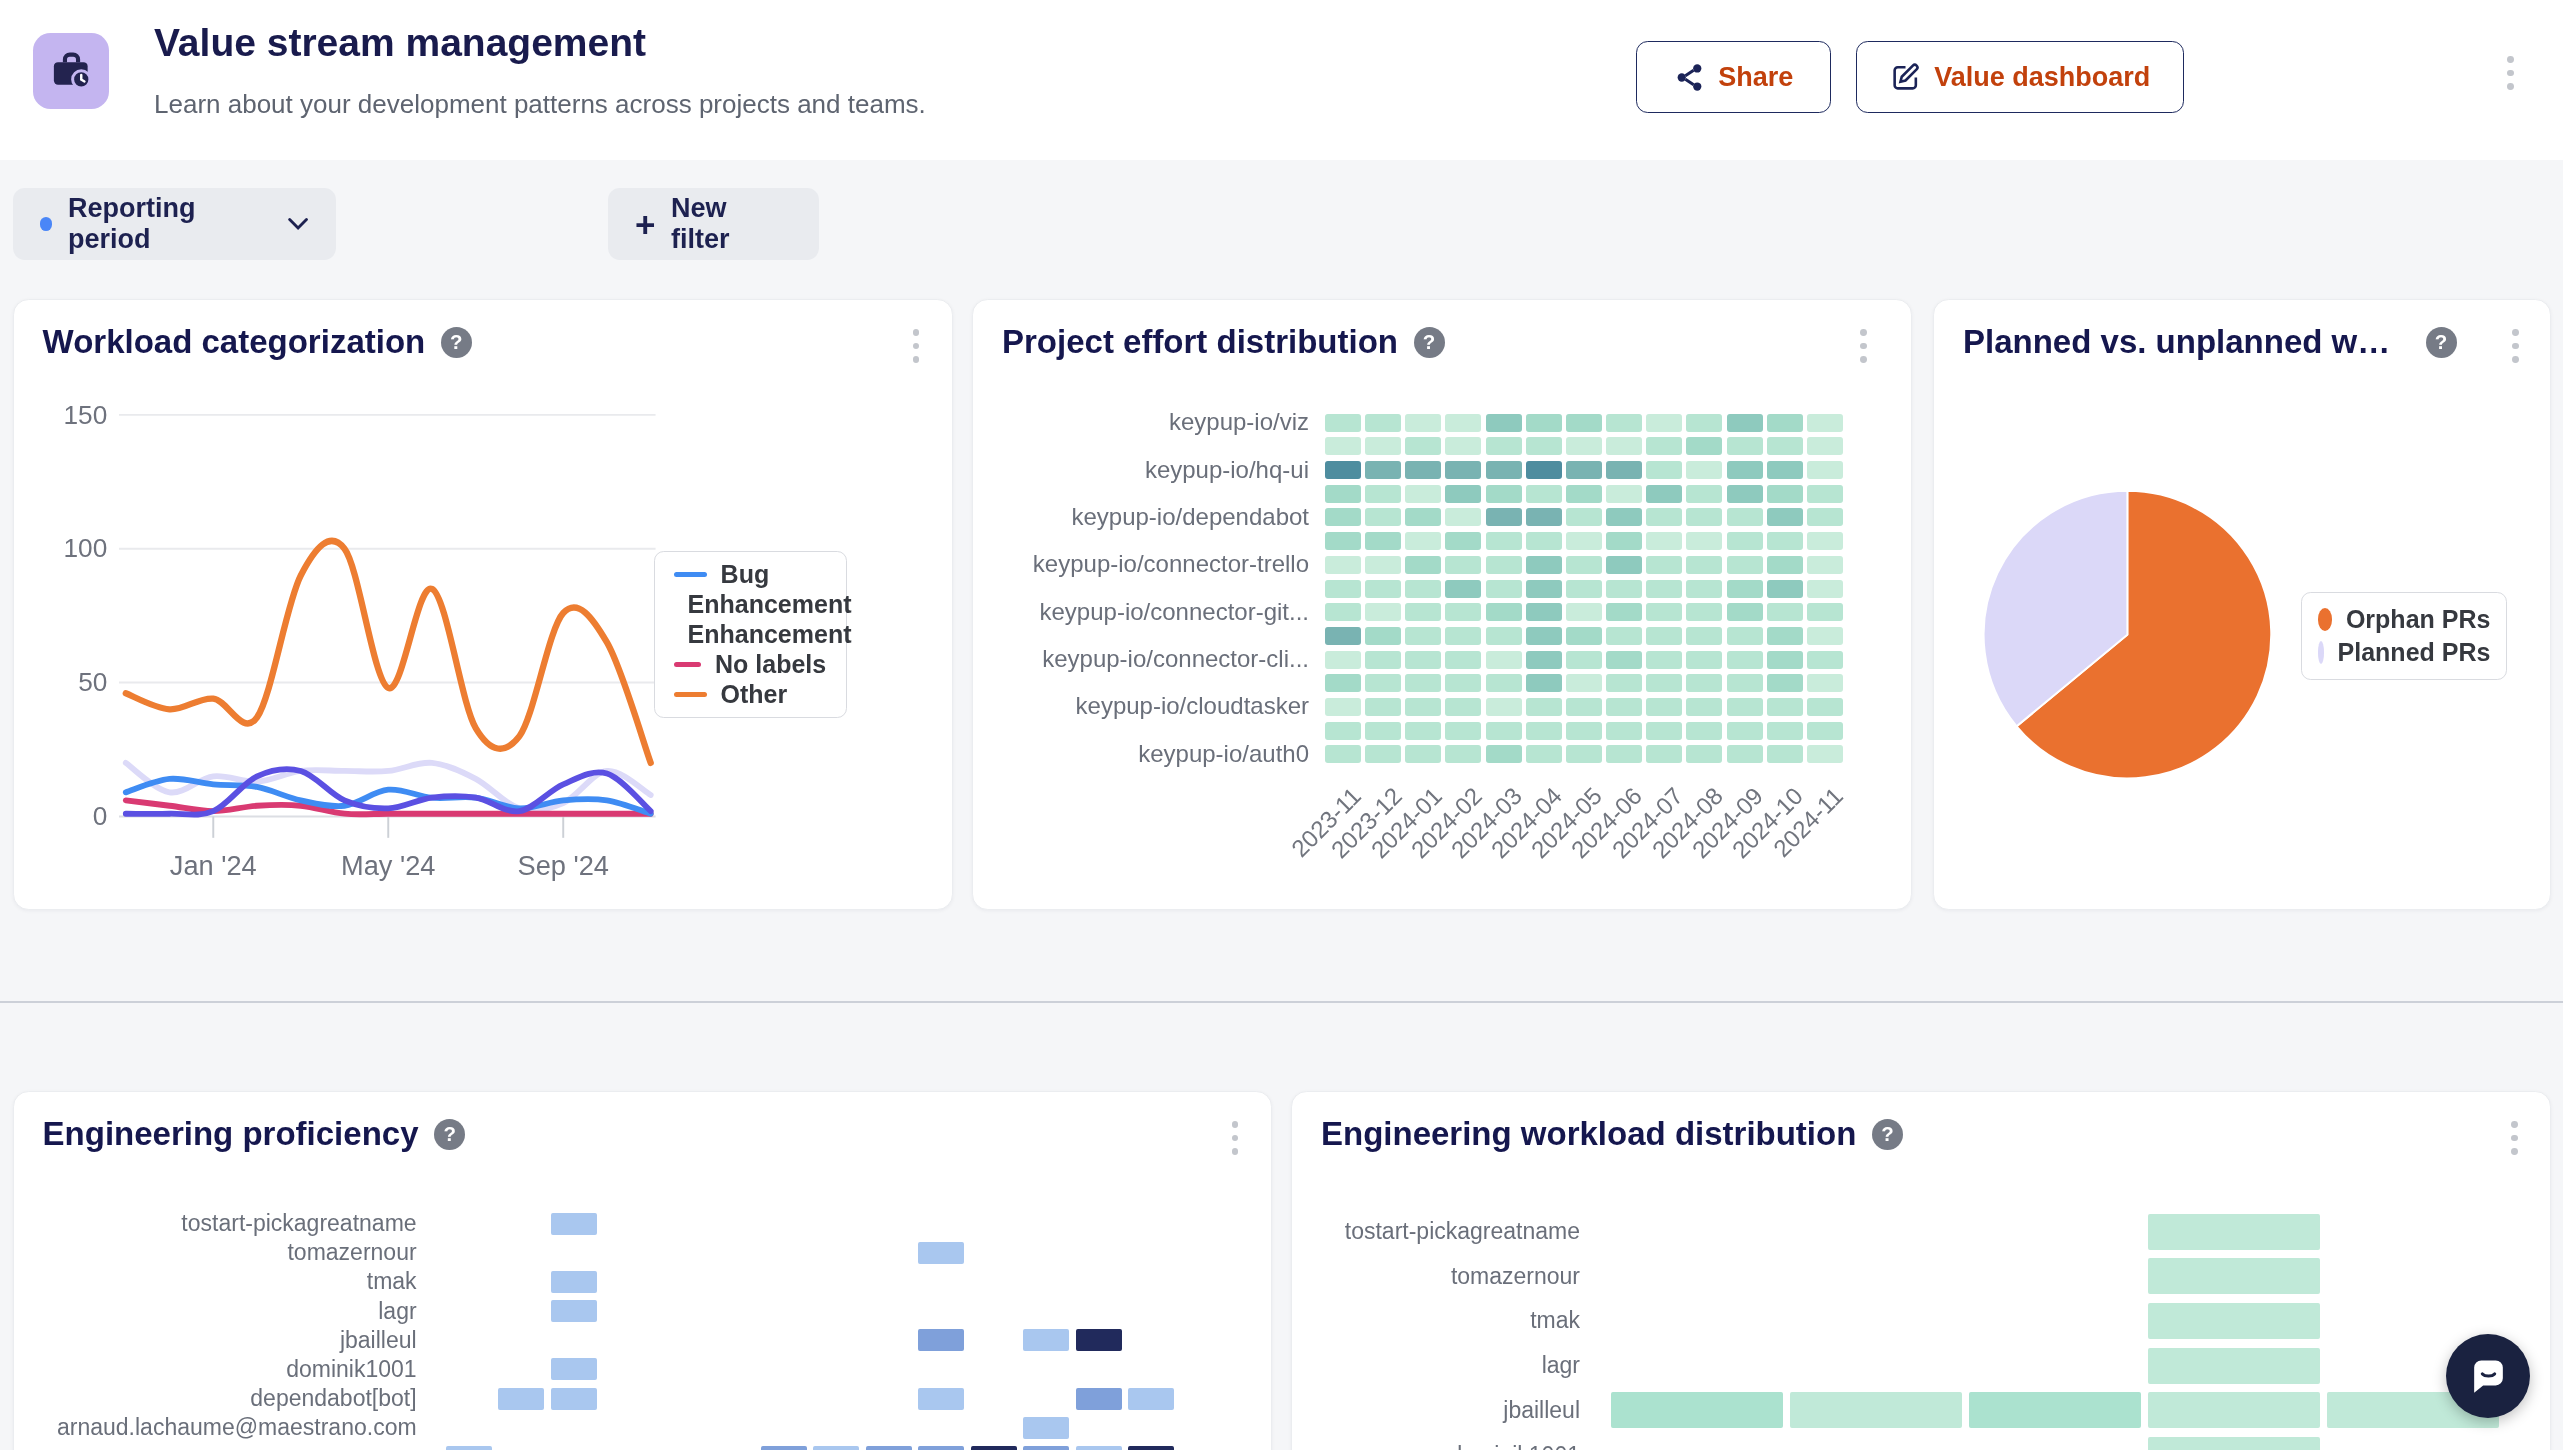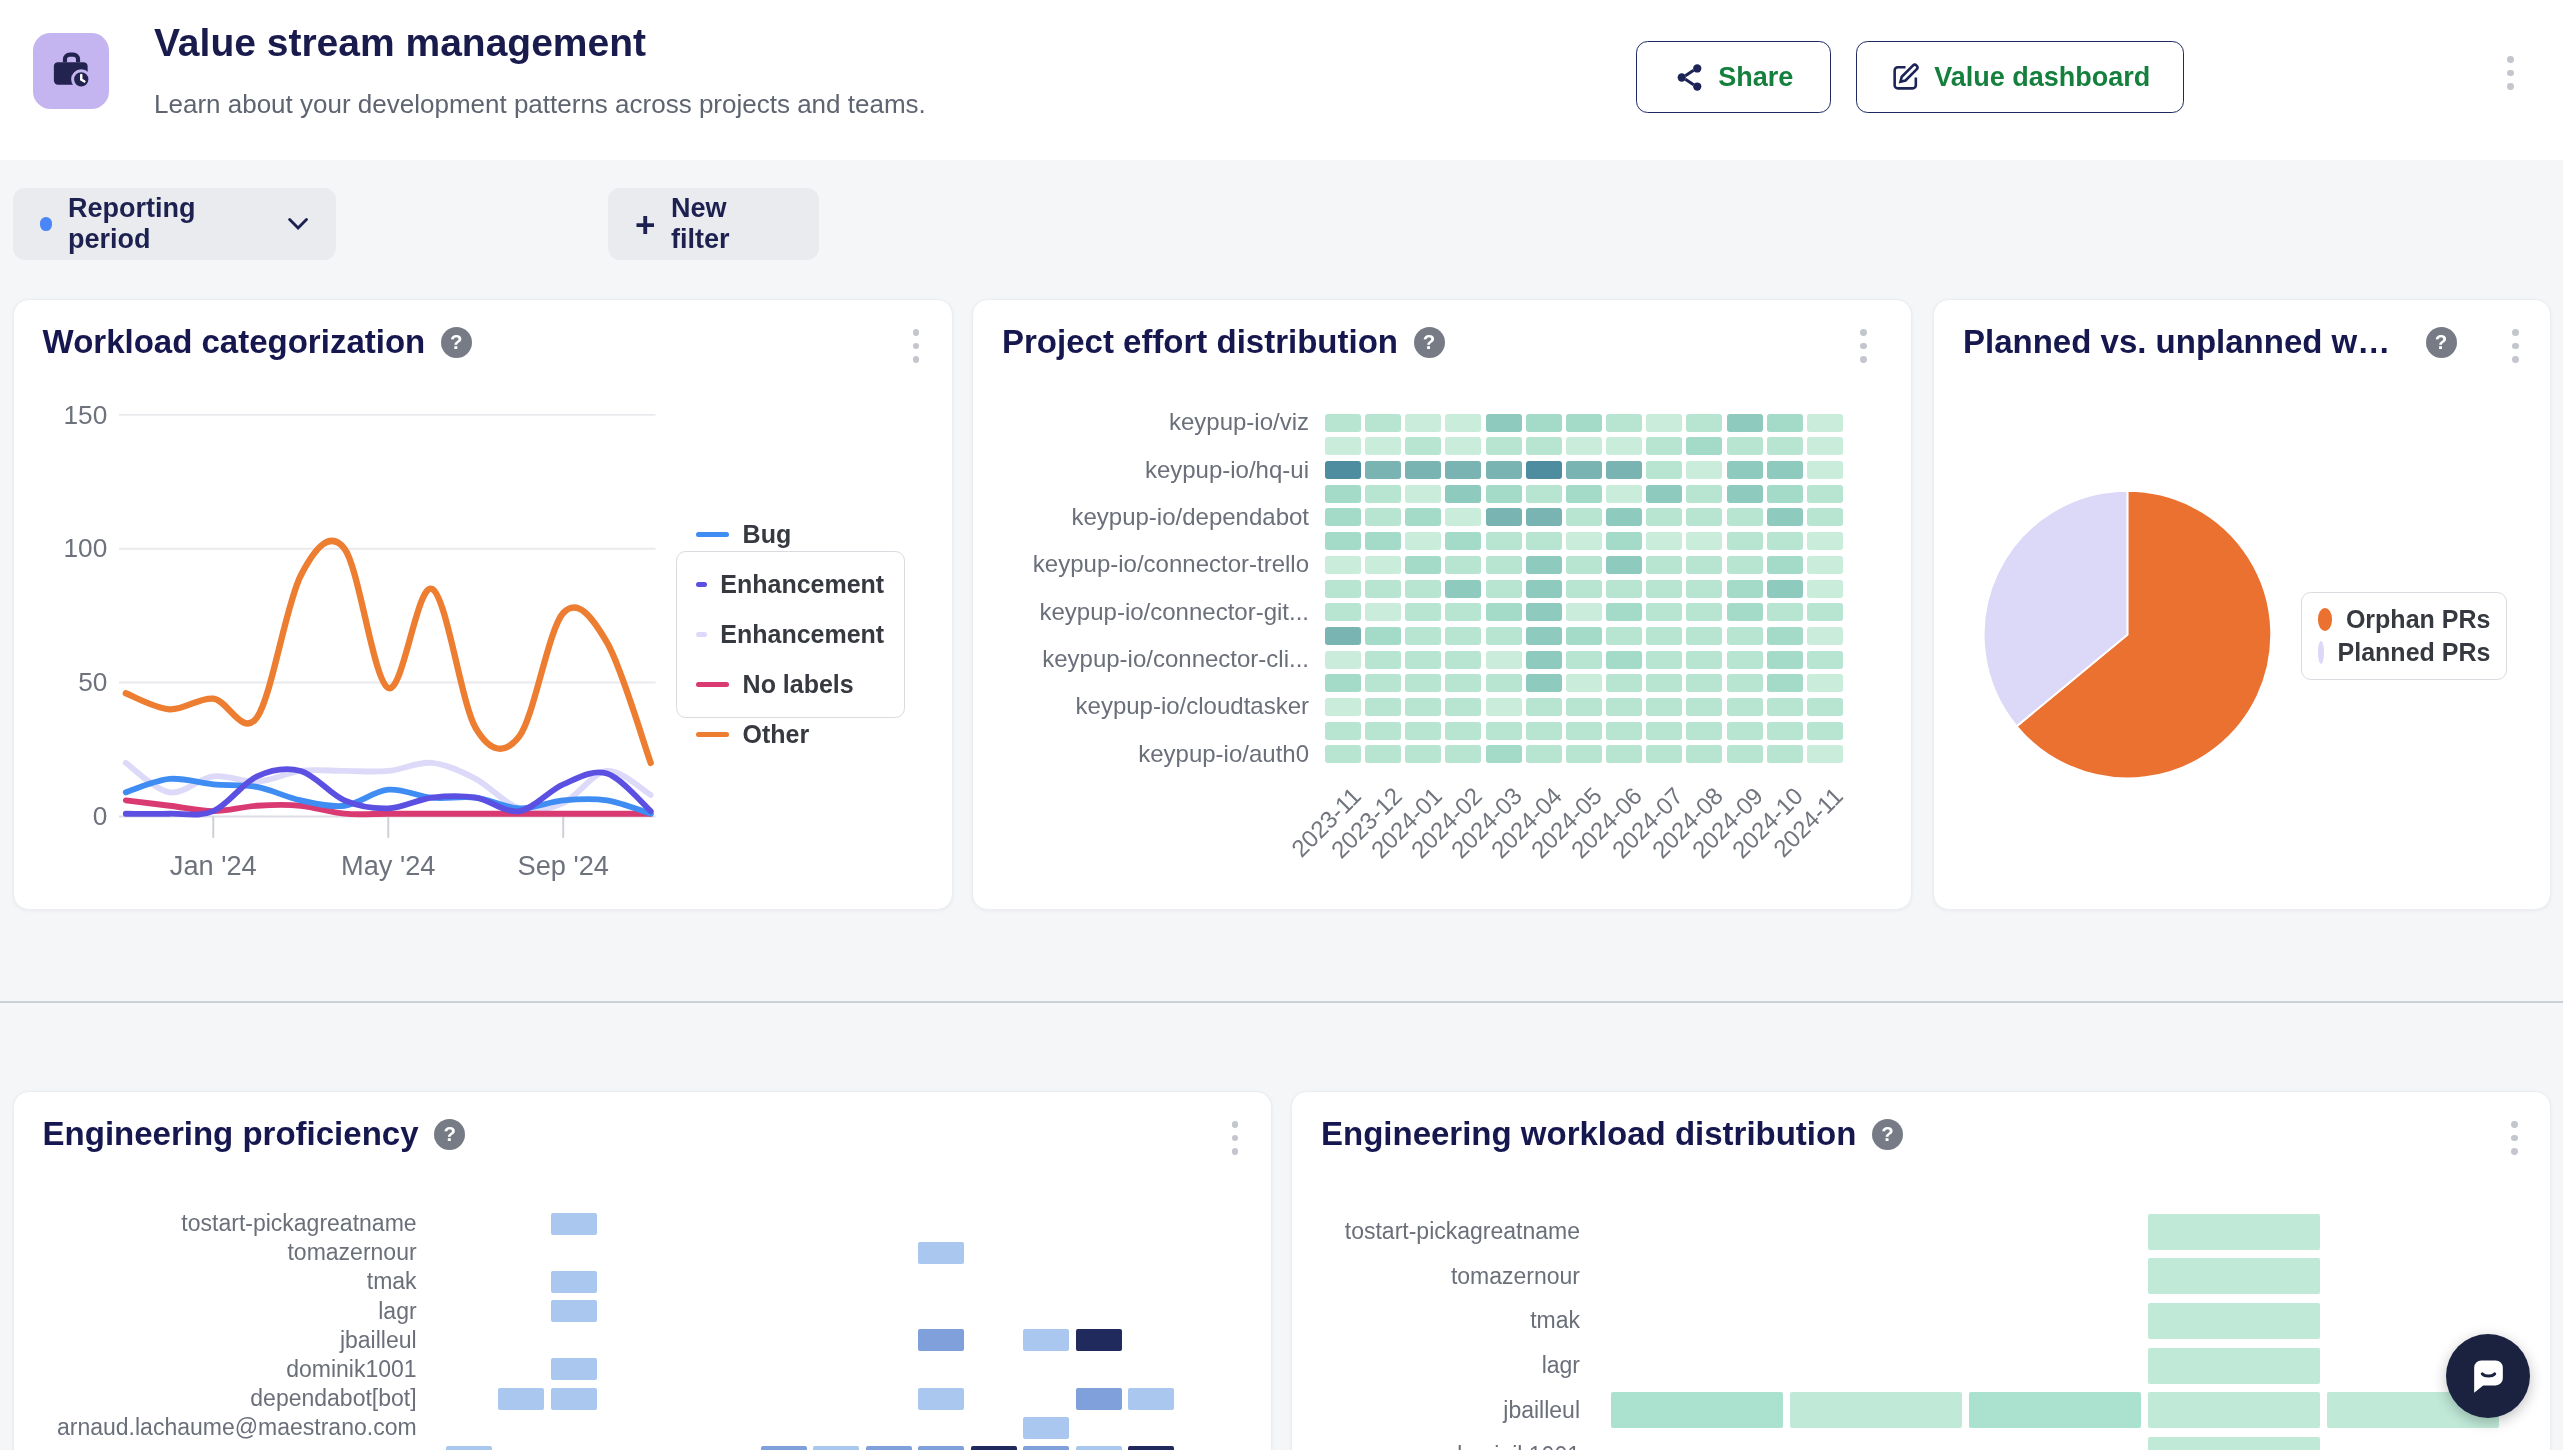--- a/index.html
+++ b/index.html
@@ -5,21 +5,21 @@
   html,body{margin:0;padding:0;}
   .screen{position:relative;width:2563px;height:1451px;background:#f5f6f8;overflow:hidden;
     font-family:"Liberation Sans",sans-serif;-webkit-font-smoothing:antialiased;}
   
   .header{position:absolute;left:0;top:0;width:2563px;height:160px;background:#ffffff;}
   .app-icon{position:absolute;left:33px;top:33px;width:76px;height:76px;border-radius:17.5px;
     display:flex;align-items:center;justify-content:center;}
   .page-title{position:absolute;left:154px;top:21.4px;font-size:39px;font-weight:bold;color:#191b4d;}
   .page-subtitle{position:absolute;left:154px;top:89px;font-size:26px;color:#5e6470;}
   .btn{position:absolute;top:41px;height:72px;border-radius:11.7px;display:flex;align-items:center;
-    justify-content:center;gap:13.6px;font-size:27px;font-weight:bold;color:#15803d;cursor:pointer;
+    justify-content:center;gap:13.6px;font-size:27px;font-weight:bold;color:#c2410c;cursor:pointer;
     background:#fff;border:1.9px solid #1e2a5e;box-sizing:border-box;}
   .btn.primary{background:#141a4e;color:#fff;border-color:#141a4e;}
   .kebab{display:flex;flex-direction:column;gap:6.8px;align-items:center;cursor:pointer;}
   .kebab .dot{width:6.8px;height:6.8px;border-radius:50%;background:#c3c6cc;}
   .header-kebab{position:absolute;left:2507px;top:56px;}
   
   .chip{position:absolute;top:188px;height:72px;background:#e9ebef;border-radius:11.7px;
     display:flex;align-items:center;gap:15.6px;padding:0 27px;box-sizing:border-box;
     font-size:27px;font-weight:bold;color:#1d2150;cursor:pointer;}
   .chip .fdot{width:13.6px;height:13.6px;border-radius:50%;}
@@ -117,21 +117,21 @@
           <text x="205" y="591" text-anchor="middle" fill="#6e727d" font-size="28">Jan '24</text>
           <line x1="385" y1="531" x2="385" y2="553" stroke="#ccd0d6" stroke-width="2"></line>
           <text x="385" y="591" text-anchor="middle" fill="#6e727d" font-size="28">May '24</text>
           <line x1="565" y1="531" x2="565" y2="553" stroke="#ccd0d6" stroke-width="2"></line>
           <text x="565" y="591" text-anchor="middle" fill="#6e727d" font-size="28">Sep '24</text>
           <path d="M115 475.92 C122.5 481.0,145.0 503.9,160 506.2 C175.0 508.5,190.0 491.5,205 489.7 C220.0 487.9,235.0 496.1,250 495.2 C265.0 494.3,280.0 486.0,295 484.2 C310.0 482.3,325.0 484.2,340 484.2 C355.0 484.2,370.0 485.6,385 484.2 C400.0 482.8,415.0 474.5,430 475.9 C445.0 477.3,460.0 484.6,475 492.4 C490.0 500.2,505.0 518.6,520 522.7 C535.0 526.9,550.0 523.7,565 517.2 C580.0 510.8,595.0 485.6,610 484.2 C625.0 482.8,647.5 504.8,655 509.0" fill="none" stroke="#dcdaf8" stroke-width="6" stroke-linecap="round" stroke-linejoin="round"></path>
           <path d="M115 514.476 C122.5 515.4,145.0 518.1,160 520.0 C175.0 521.8,190.0 525.5,205 525.5 C220.0 525.5,235.0 520.9,250 520.0 C265.0 519.1,280.0 518.6,295 520.0 C310.0 521.4,325.0 526.9,340 528.2 C355.0 529.6,370.0 528.2,385 528.2 C400.0 528.2,415.0 528.2,430 528.2 C445.0 528.2,460.0 528.2,475 528.2 C490.0 528.2,505.0 528.2,520 528.2 C535.0 528.2,550.0 528.2,565 528.2 C580.0 528.2,595.0 528.2,610 528.2 C625.0 528.2,647.5 528.2,655 528.2" fill="none" stroke="#d93a72" stroke-width="6" stroke-linecap="round" stroke-linejoin="round"></path>
           <path d="M115 506.214 C122.5 503.9,145.0 493.8,160 492.4 C175.0 491.1,190.0 496.6,205 498.0 C220.0 499.3,235.0 498.0,250 500.7 C265.0 503.5,280.0 511.3,295 514.5 C310.0 517.7,325.0 521.8,340 520.0 C355.0 518.1,370.0 504.8,385 503.5 C400.0 502.1,415.0 510.3,430 511.7 C445.0 513.1,460.0 509.9,475 511.7 C490.0 513.6,505.0 522.3,520 522.7 C535.0 523.2,550.0 515.9,565 514.5 C580.0 513.1,595.0 512.2,610 514.5 C625.0 516.8,647.5 526.0,655 528.2" fill="none" stroke="#3f8cf3" stroke-width="6" stroke-linecap="round" stroke-linejoin="round"></path>
           <path d="M115 528.246 C122.5 528.2,145.0 528.7,160 528.2 C175.0 527.8,190.0 531.9,205 525.5 C220.0 519.1,235.0 496.6,250 489.7 C265.0 482.8,280.0 480.1,295 484.2 C310.0 488.3,325.0 508.1,340 514.5 C355.0 520.9,370.0 523.2,385 522.7 C400.0 522.3,415.0 513.6,430 511.7 C445.0 509.9,460.0 509.4,475 511.7 C490.0 514.0,505.0 527.8,520 525.5 C535.0 523.2,550.0 504.4,565 498.0 C580.0 491.5,595.0 482.3,610 486.9 C625.0 491.5,647.5 519.1,655 525.5" fill="none" stroke="#5b50e2" stroke-width="6" stroke-linecap="round" stroke-linejoin="round"></path>
           <path d="M115 404.31600000000003 C122.5 407.1,145.0 419.9,160 420.8 C175.0 421.8,190.0 408.4,205 409.8 C220.0 411.2,235.0 450.2,250 429.1 C265.0 408.0,280.0 312.1,295 283.1 C310.0 254.2,325.0 236.3,340 255.6 C355.0 274.9,370.0 391.9,385 398.8 C400.0 405.7,415.0 290.0,430 296.9 C445.0 303.8,460.0 414.9,475 440.1 C490.0 465.4,505.0 468.1,520 448.4 C535.0 428.6,550.0 337.8,565 321.7 C580.0 305.6,595.0 326.3,610 352.0 C625.0 377.7,647.5 455.3,655 475.9" fill="none" stroke="#ed7d31" stroke-width="6.5" stroke-linecap="round" stroke-linejoin="round"></path>
-        </svg><div class="legend-box" style="left: 662px; top: 251px; width: 229px; height: 167px; padding: 9.7px 19.4px; gap: 21px;">
+        </svg><div class="legend-box" style="left: 640px; top: 251px; width: 193px; height: 167px; padding: 9.7px 19.4px; gap: 1px;">
           <div class="legend-item">
             <span class="sw" style="width: 33px; height: 5.8px; background: rgb(63, 140, 243);"></span>
             <span class="lb">Bug</span>
           </div>
           <div class="legend-item">
             <span class="sw" style="width: 33px; height: 5.8px; background: rgb(91, 80, 226);"></span>
             <span class="lb">Enhancement</span>
           </div>
           <div class="legend-item">
             <span class="sw" style="width: 33px; height: 5.8px; background: rgb(220, 218, 248);"></span>

